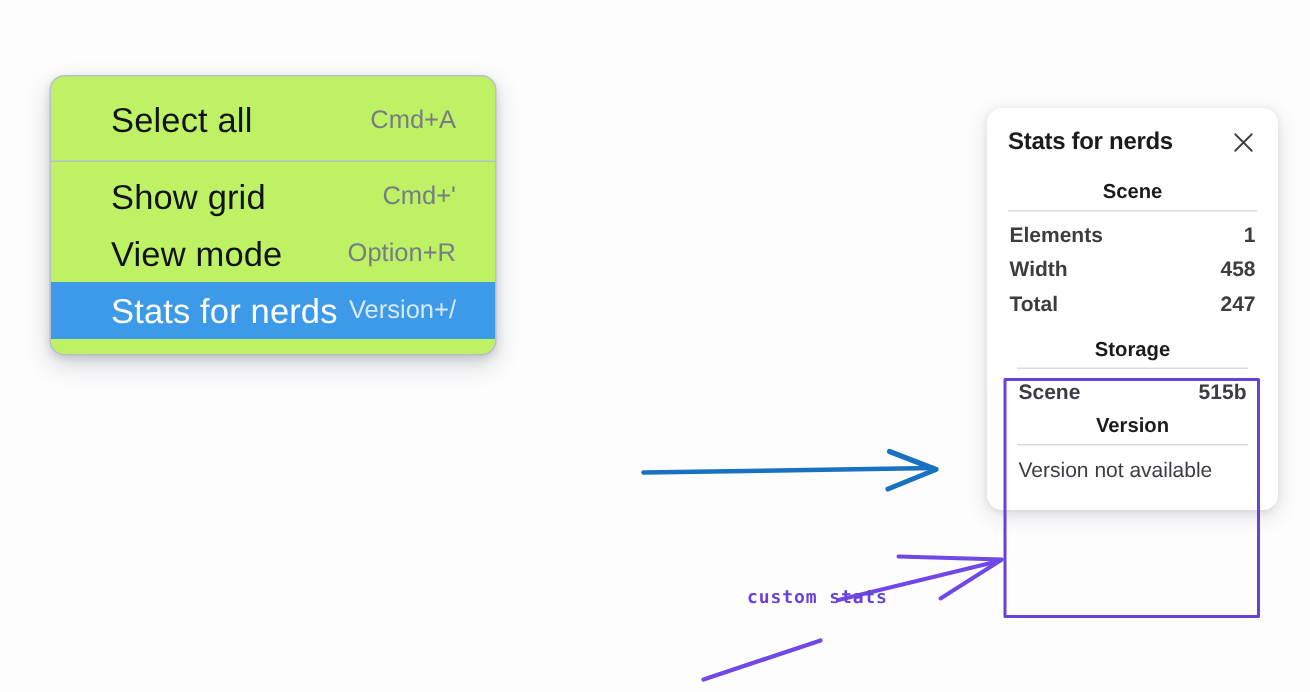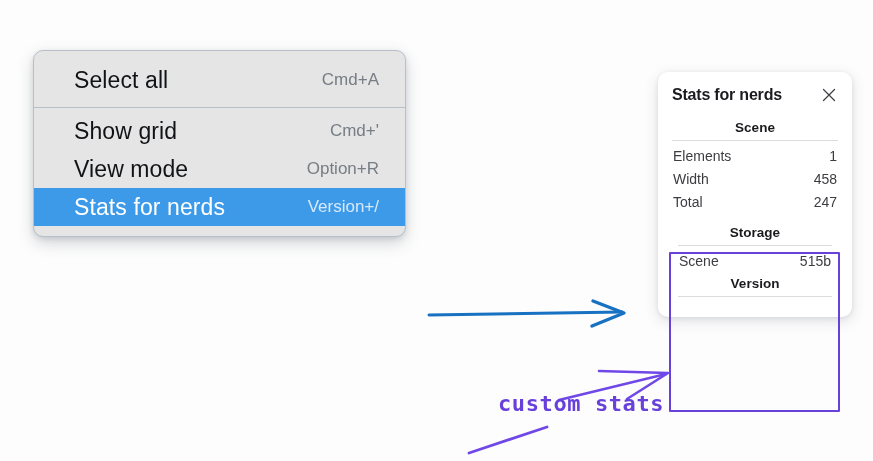--- a/index.html
+++ b/index.html
@@ -19,22 +19,22 @@
     left: 0; top: 0;
     width: 873px;
     height: 461px;
   }
 
   
   .context-menu {
     position: absolute;
     left: 33px;
     top: 50px;
-    width: 373px;
-    background: #e5e5e5;
+    width: 298px;
+    background: #bef264;
     border: 1px solid #b7c0c9;
     border-radius: 10px;
     box-shadow: 0 6px 16px rgba(60, 70, 85, 0.22), 0 2px 5px rgba(60,70,85,0.14);
     padding: 6px 0 6px 0;
     box-sizing: border-box;
   }
   .menu-section {
     padding: 4px 0;
   }
   .menu-divider {
@@ -118,20 +118,21 @@
     margin: 0 0 3px 0;
   }
   .sp-row {
     display: flex;
     align-items: center;
     justify-content: space-between;
     font-size: 14px;
     color: #3c3c42;
     padding: 3.5px 1px;
     line-height: 1.15;
+    font-weight: bold;
   }
   .sp-row .sp-key { text-align: left; }
   .sp-row .sp-val { text-align: right; }
   .sp-fullrow {
     font-size: 14px;
     color: #3c3c42;
     padding: 5px 1px 2px 1px;
   }
   .sp-group.scene { padding-bottom: 6px; }
   .sp-group.boxed { padding: 2px 6px 5px 6px; }
@@ -155,21 +156,21 @@
     left: 0; top: 0;
     width: 873px;
     height: 461px;
     pointer-events: none;
   }
   .ann-text {
     position: absolute;
     left: 498px;
     top: 391px;
     font-family: "DejaVu Sans Mono", monospace;
-    font-size: 22px;
+    font-size: 12px;
     font-weight: bold;
     color: #6741d9;
     letter-spacing: 0.6px;
     white-space: nowrap;
   }
 </style>
 </head>
 <body>
 
 <div id="canvas">
@@ -233,20 +234,21 @@
       <div class="sp-section-title">Storage</div>
       <div class="sp-rule"></div>
       <div class="sp-row">
         <span class="sp-key">Scene</span>
         <span class="sp-val">515b</span>
       </div>
 
       <div>
         <div class="sp-section-title">Version</div>
         <div class="sp-rule"></div>
+        <div class="sp-fullrow">Version not available</div>
       </div>
     </div>
   </div>
 
   <div class="ann-rect"></div>
 
   <svg class="annotations" viewBox="0 0 873 461" xmlns="http://www.w3.org/2000/svg" aria-hidden="true">
 
     <g>
       <path d="M429 315 L622 312" stroke="#1971c2" stroke-width="3" fill="none" stroke-linecap="round"></path>

